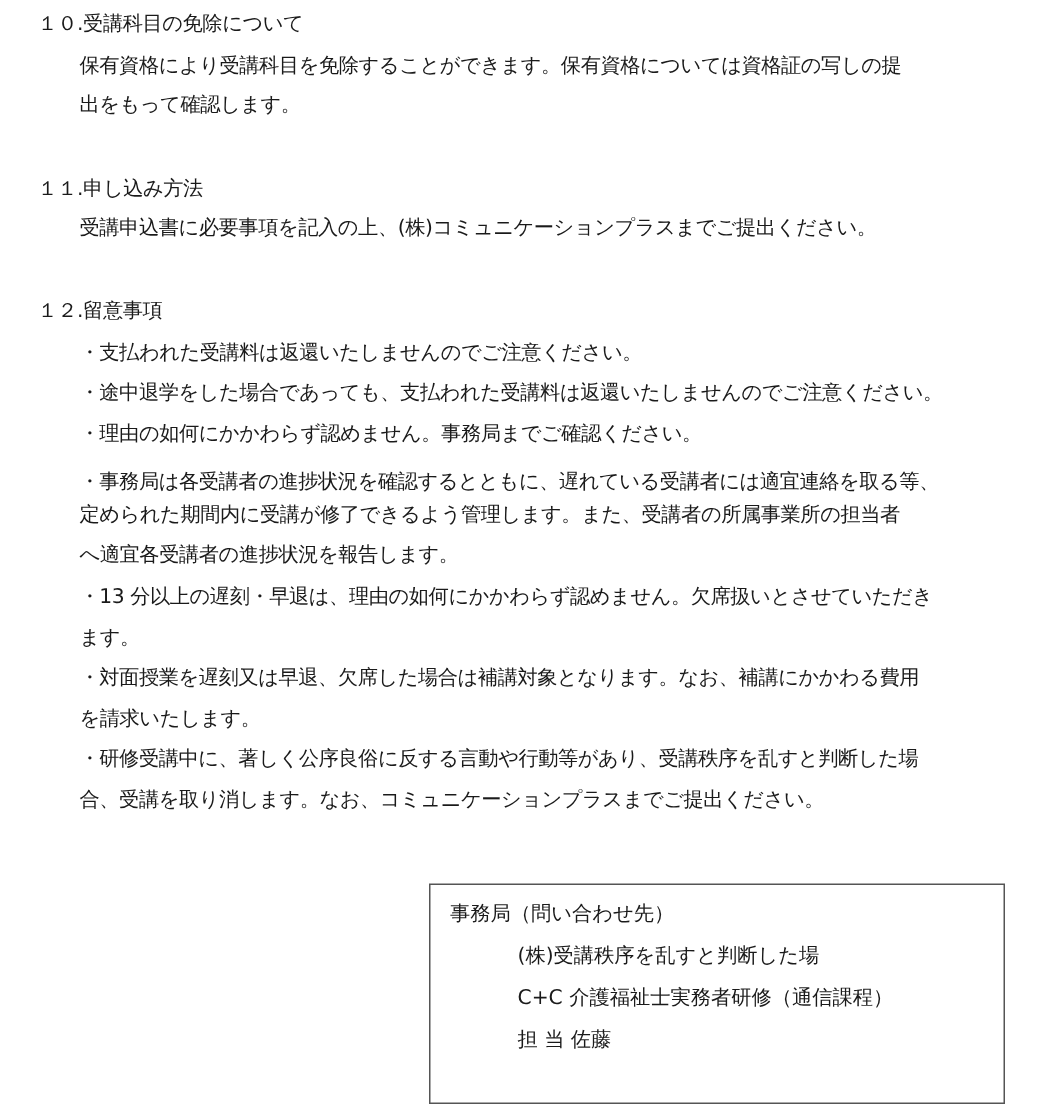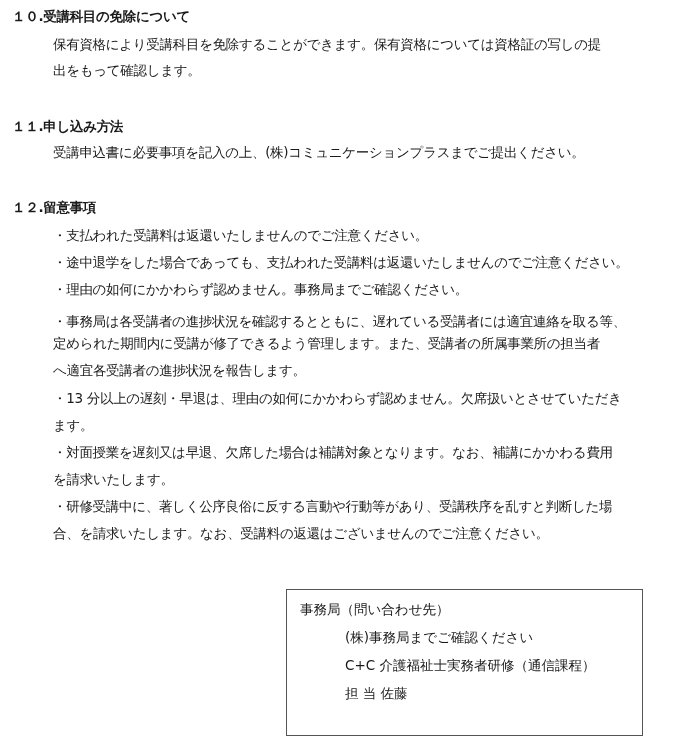--- a/index.html
+++ b/index.html
@@ -2,24 +2,24 @@
 <html><head>
 <meta charset="utf-8">
 <style>
   html, body { margin: 0; padding: 0; background: #ffffff; }
   body {
     width: 700px; height: 740px; position: relative; overflow: hidden;
     font-family: "DejaVu Sans", "Liberation Sans", sans-serif;
     color: #1a1a1a; font-size: 13.5px;
   }
   .line { position: absolute; white-space: nowrap; line-height: 18px; letter-spacing: -0.3px; }
-  .heading { left: 12px; font-weight: bold; }
+  .heading { left: 25px; }
   .body { left: 53px; }
   .box {
-    position: absolute; left: 286px; top: 589px; width: 357px; height: 147px;
+    position: absolute; left: 286px; top: 589px; width: 384px; height: 147px;
     border: 1px solid #555; box-sizing: border-box; text-align: right;
   }
   .box .line { letter-spacing: 0; }
   .box-title { left: 13px; }
   .box-item { left: 58px; }
 </style>
 </head>
 <body>
 
 <div class="line heading" style="top:7px">１０.受講科目の免除について</div>
@@ -34,20 +34,20 @@
 <div class="line body" style="top:253px">・途中退学をした場合であっても、支払われた受講料は返還いたしませんのでご注意ください。</div>
 <div class="line body" style="top:280px">・理由の如何にかかわらず認めません。事務局までご確認ください。</div>
 <div class="line body" style="top:312px">・事務局は各受講者の進捗状況を確認するとともに、遅れている受講者には適宜連絡を取る等、</div>
 <div class="line body" style="top:334px">定められた期間内に受講が修了できるよう管理します。また、受講者の所属事業所の担当者</div>
 <div class="line body" style="top:361px">へ適宜各受講者の進捗状況を報告します。</div>
 <div class="line body" style="top:389px">・13 分以上の遅刻・早退は、理由の如何にかかわらず認めません。欠席扱いとさせていただき</div>
 <div class="line body" style="top:416px">ます。</div>
 <div class="line body" style="top:443px">・対面授業を遅刻又は早退、欠席した場合は補講対象となります。なお、補講にかかわる費用</div>
 <div class="line body" style="top:470px">を請求いたします。</div>
 <div class="line body" style="top:497px">・研修受講中に、著しく公序良俗に反する言動や行動等があり、受講秩序を乱すと判断した場</div>
-<div class="line body" style="top:524px">合、を請求いたします。なお、受講料の返還はございませんのでご注意ください。</div>
+<div class="line body" style="top:524px">合、受講を取り消します。なお、コミュニケーションプラスまでご提出ください。</div>
 
 <div class="box">
   <div class="line box-title" style="top:10px">事務局（問い合わせ先）</div>
-  <div class="line box-item" style="top:38px">(株)事務局までご確認ください</div>
+  <div class="line box-item" style="top:38px">(株)受講秩序を乱すと判断した場</div>
   <div class="line box-item" style="top:66px">C+C 介護福祉士実務者研修（通信課程）</div>
   <div class="line box-item" style="top:94px">担 当 佐藤</div>
 </div>
 
 </body></html>

